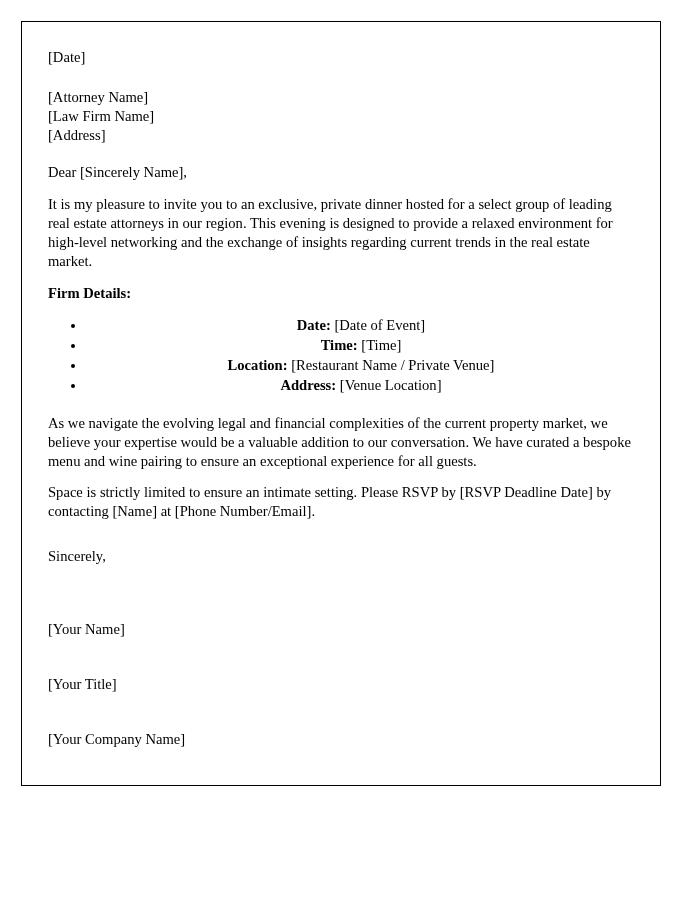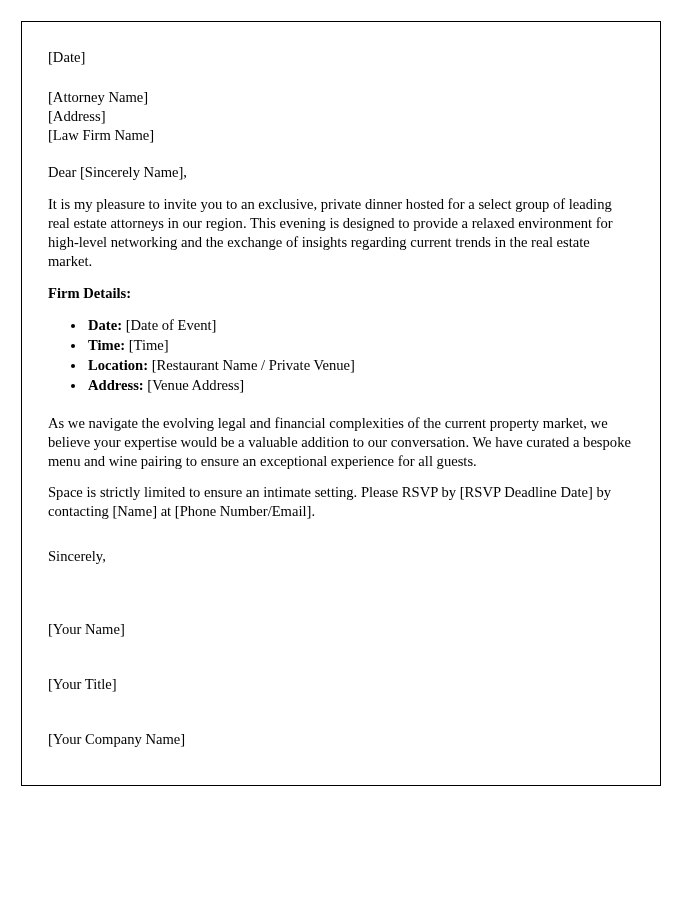--- a/index.html
+++ b/index.html
@@ -45,20 +45,21 @@
   .spacer-sm { height: 13px; }
   .line { display: block; }
   .para {
     text-align: left;
   }
   .bold { font-weight: bold; }
   ul.details {
     margin: 0;
     padding-left: 38px;
     list-style-type: disc;
+    text-align: center;
   }
   ul.details li {
     margin: 0 0 1px 0;
     padding-left: 2px;
   }
   .sig-block .line { display: block; margin-top: 36px; }
 </style>
 </head>
 <body>
 
@@ -67,22 +68,22 @@
     <div class="letter-body">
 
       <div class="blk">
         <span class="line">[Date]</span>
       </div>
 
       <div class="spacer-lg"></div>
 
       <div class="blk">
         <span class="line">[Attorney Name]</span>
+        <span class="line">[Law Firm Name]</span>
         <span class="line">[Address]</span>
-        <span class="line">[Law Firm Name]</span>
       </div>
 
       <div class="spacer-md"></div>
 
       <div class="blk para">Dear [Sincerely Name],</div>
 
       <div class="spacer-sm"></div>
 
       <div class="blk para">It is my pleasure to invite you to an exclusive, private dinner hosted for a select group of leading real estate attorneys in our region. This evening is designed to provide a relaxed environment for high-level networking and the exchange of insights regarding current trends in the real estate market.</div>
 
@@ -100,21 +101,21 @@
         <li>
           <span class="bold">Time:</span>
           <span>[Time]</span>
         </li>
         <li>
           <span class="bold">Location:</span>
           <span>[Restaurant Name / Private Venue]</span>
         </li>
         <li>
           <span class="bold">Address:</span>
-          <span>[Venue Address]</span>
+          <span>[Venue Location]</span>
         </li>
       </ul>
 
       <div class="spacer-md"></div>
 
       <div class="blk para">As we navigate the evolving legal and financial complexities of the current property market, we believe your expertise would be a valuable addition to our conversation. We have curated a bespoke menu and wine pairing to ensure an exceptional experience for all guests.</div>
 
       <div class="spacer-sm"></div>
 
       <div class="blk para">Space is strictly limited to ensure an intimate setting. Please RSVP by [RSVP Deadline Date] by contacting [Name] at [Phone Number/Email].</div>

